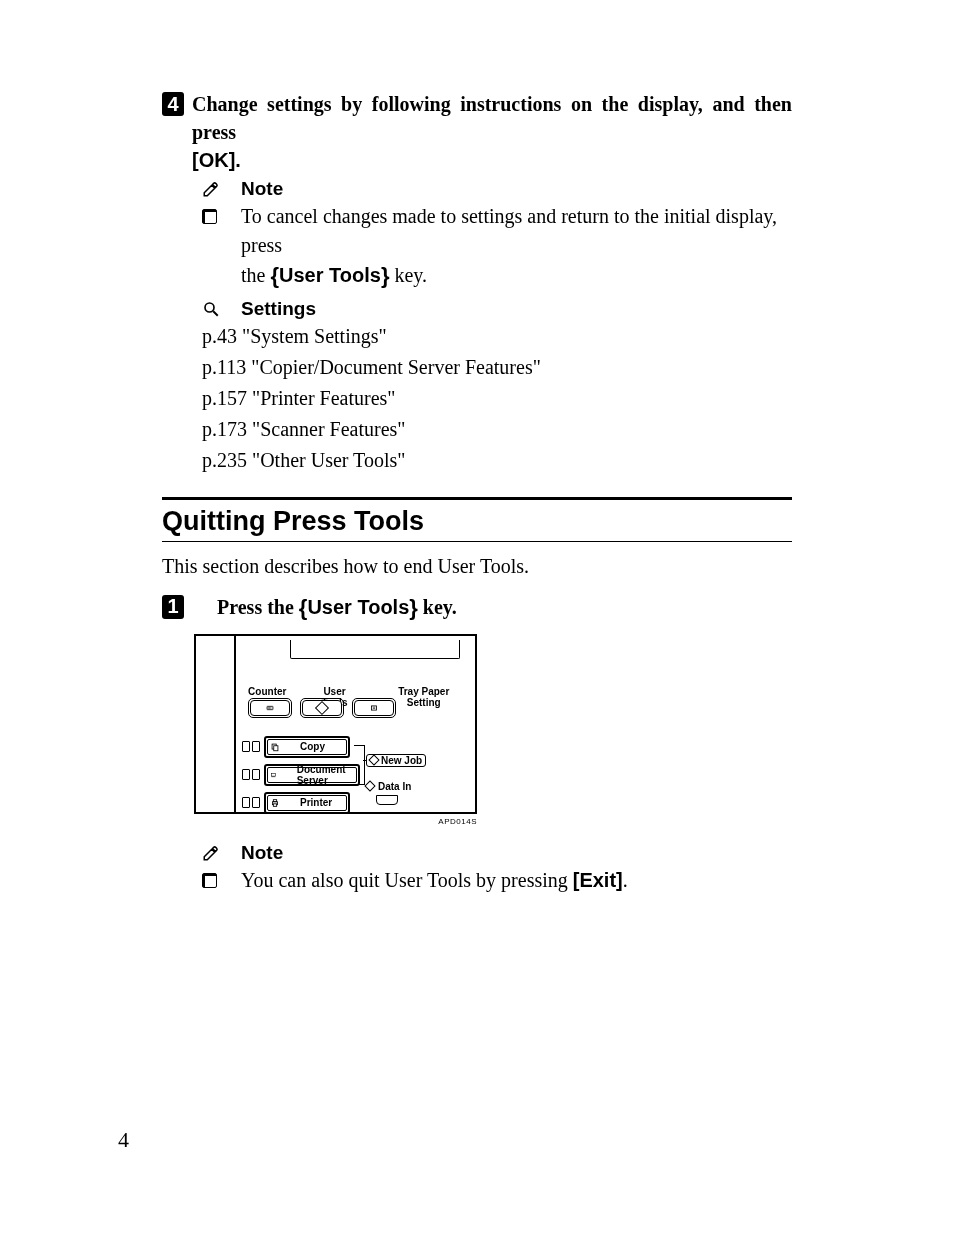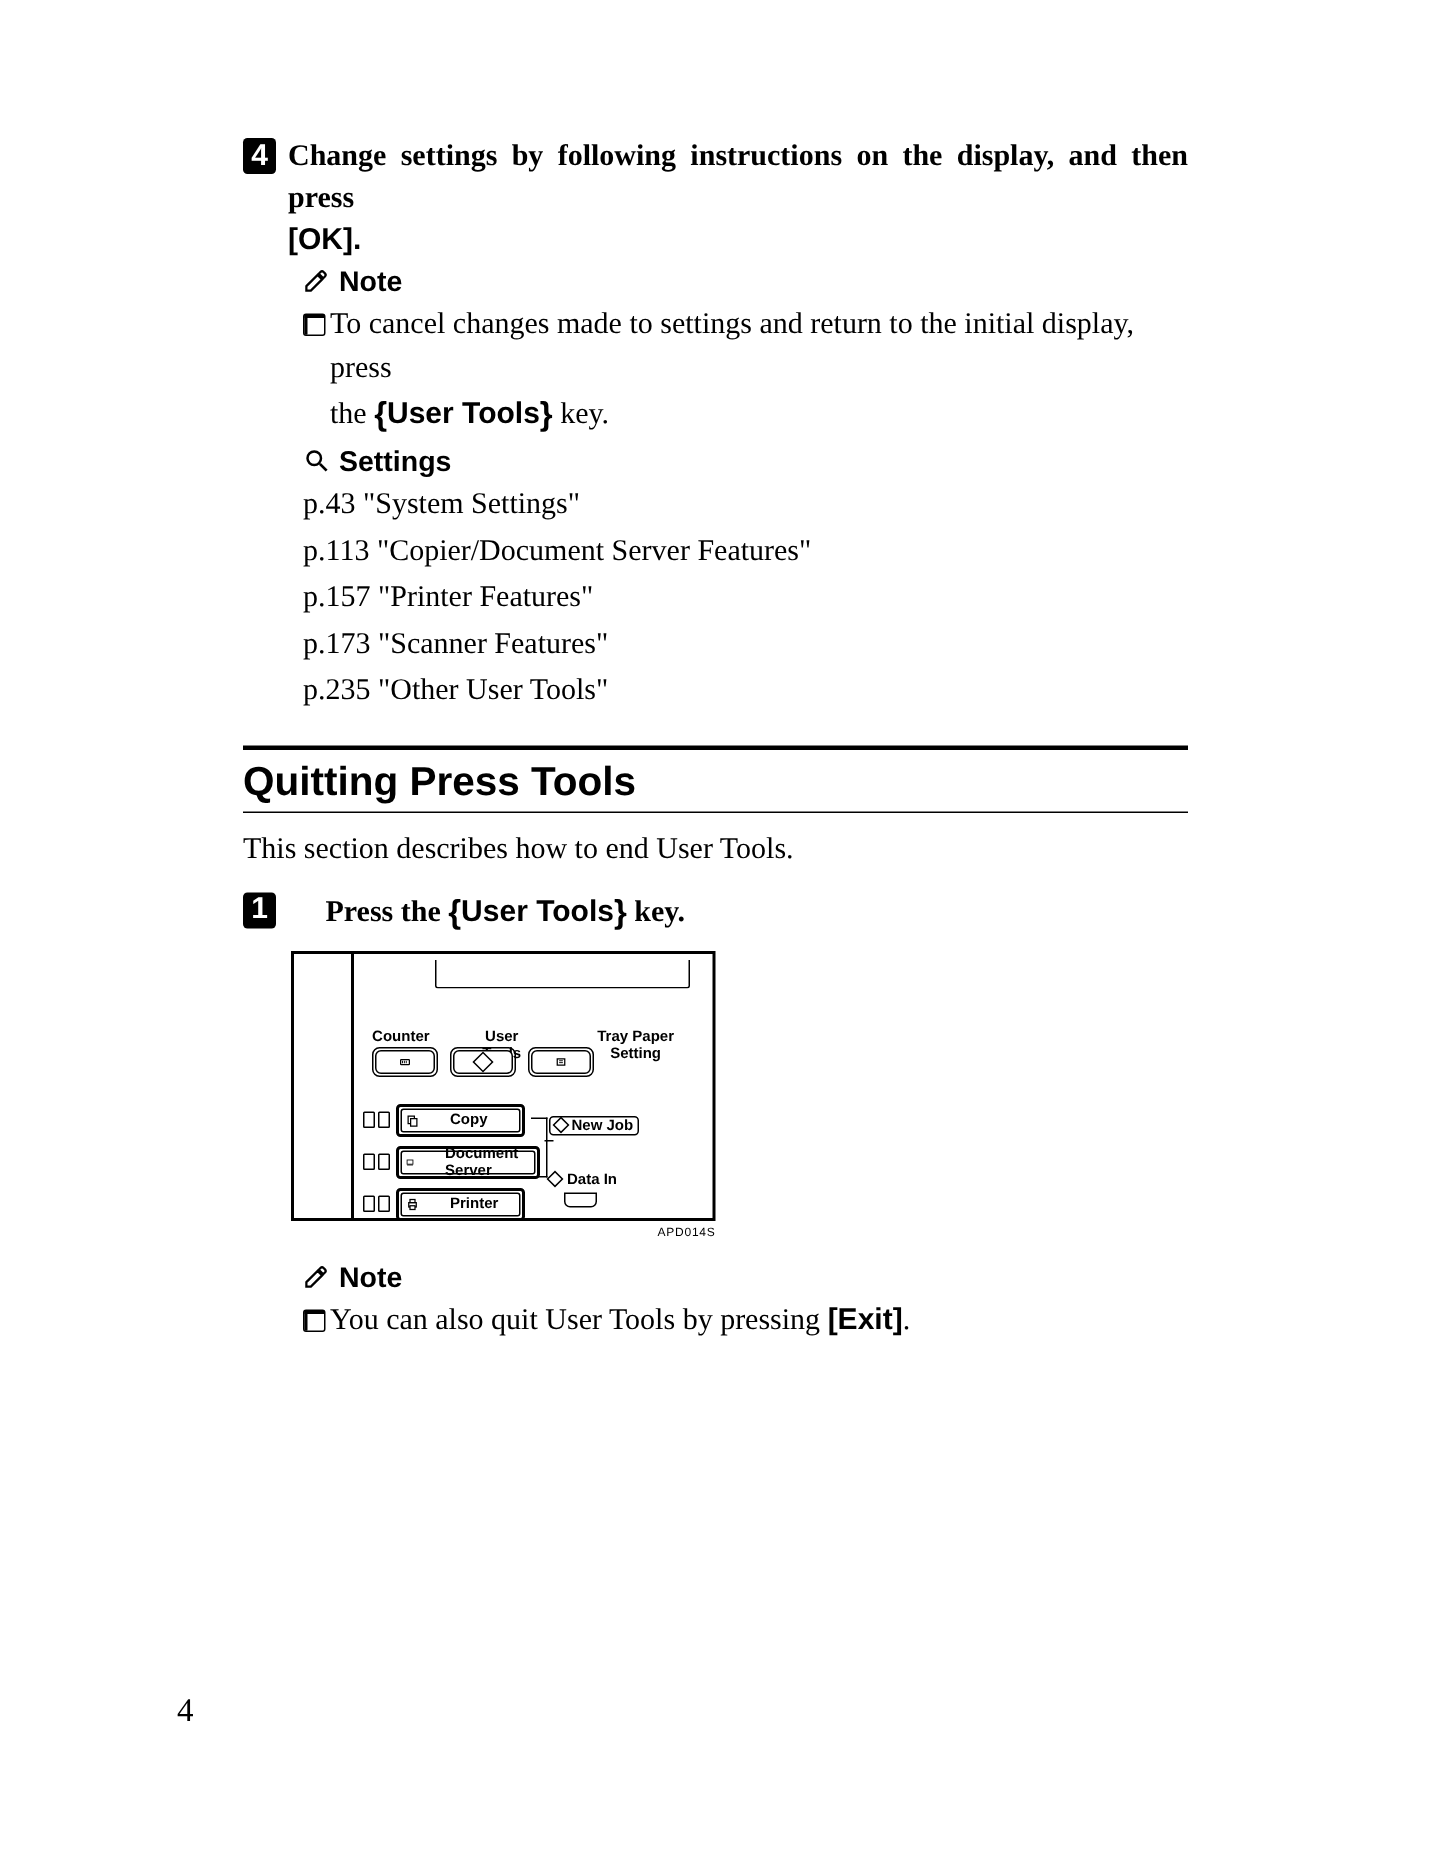--- a/index.html
+++ b/index.html
@@ -49,33 +49,34 @@
     line-height: 1.4;
     text-align: justify;
   }
 
   .indent-block {
     margin-left: 40px;
   }
 
   .callout-row {
     display: flex;
-    gap: 6px;
+    align-items: center;
+    gap: 21px;
     margin-top: 4px;
   }
   .callout-label {
     font-family: Arial, Helvetica, sans-serif;
     font-weight: bold;
     font-size: 19px;
   }
 
   .bullet-line {
     display: flex;
     align-items: flex-start;
-    gap: 3px;
+    gap: 24px;
     font-size: 20px;
     line-height: 1.45;
     margin-top: 2px;
   }
   .bullet-line .sq {
     width: 13px;
     height: 13px;
     border: 1.7px solid #000;
     border-radius: 2px;
     margin-top: 7px;
@@ -230,21 +231,21 @@
     padding: 0 4px 0 2px;
     display:flex;
     align-items:center;
     gap:20px;
     font-size:10px;
     font-weight:bold;
   }
 
   .newjob {
     position:absolute;
-    left: 170px; top: 108px;
+    left: 170px; top: 118px;
     font-size:10px; font-weight:bold;
     border:1.2px solid #000;
     border-radius:3px;
     padding: 0 3px;
     display:flex; align-items:center; gap:2px;
     background:#fff;
   }
   .datain {
     position:absolute;
     left: 170px; top: 145px;

